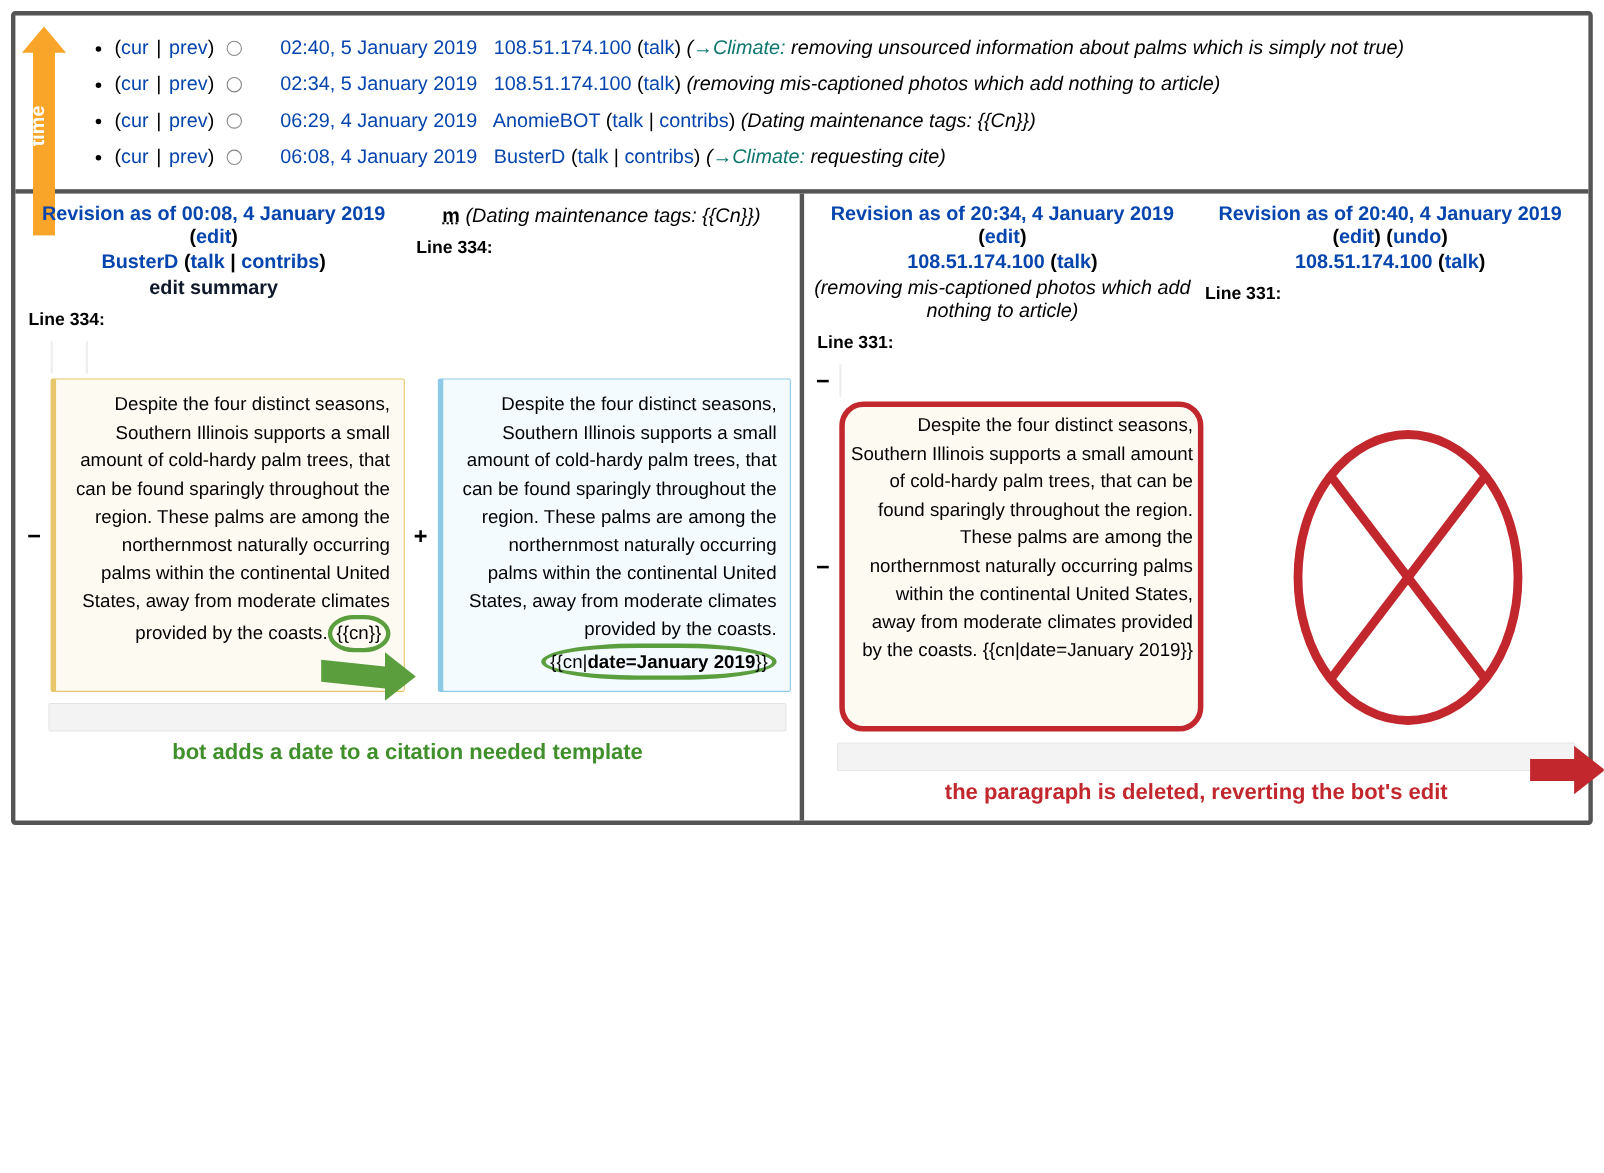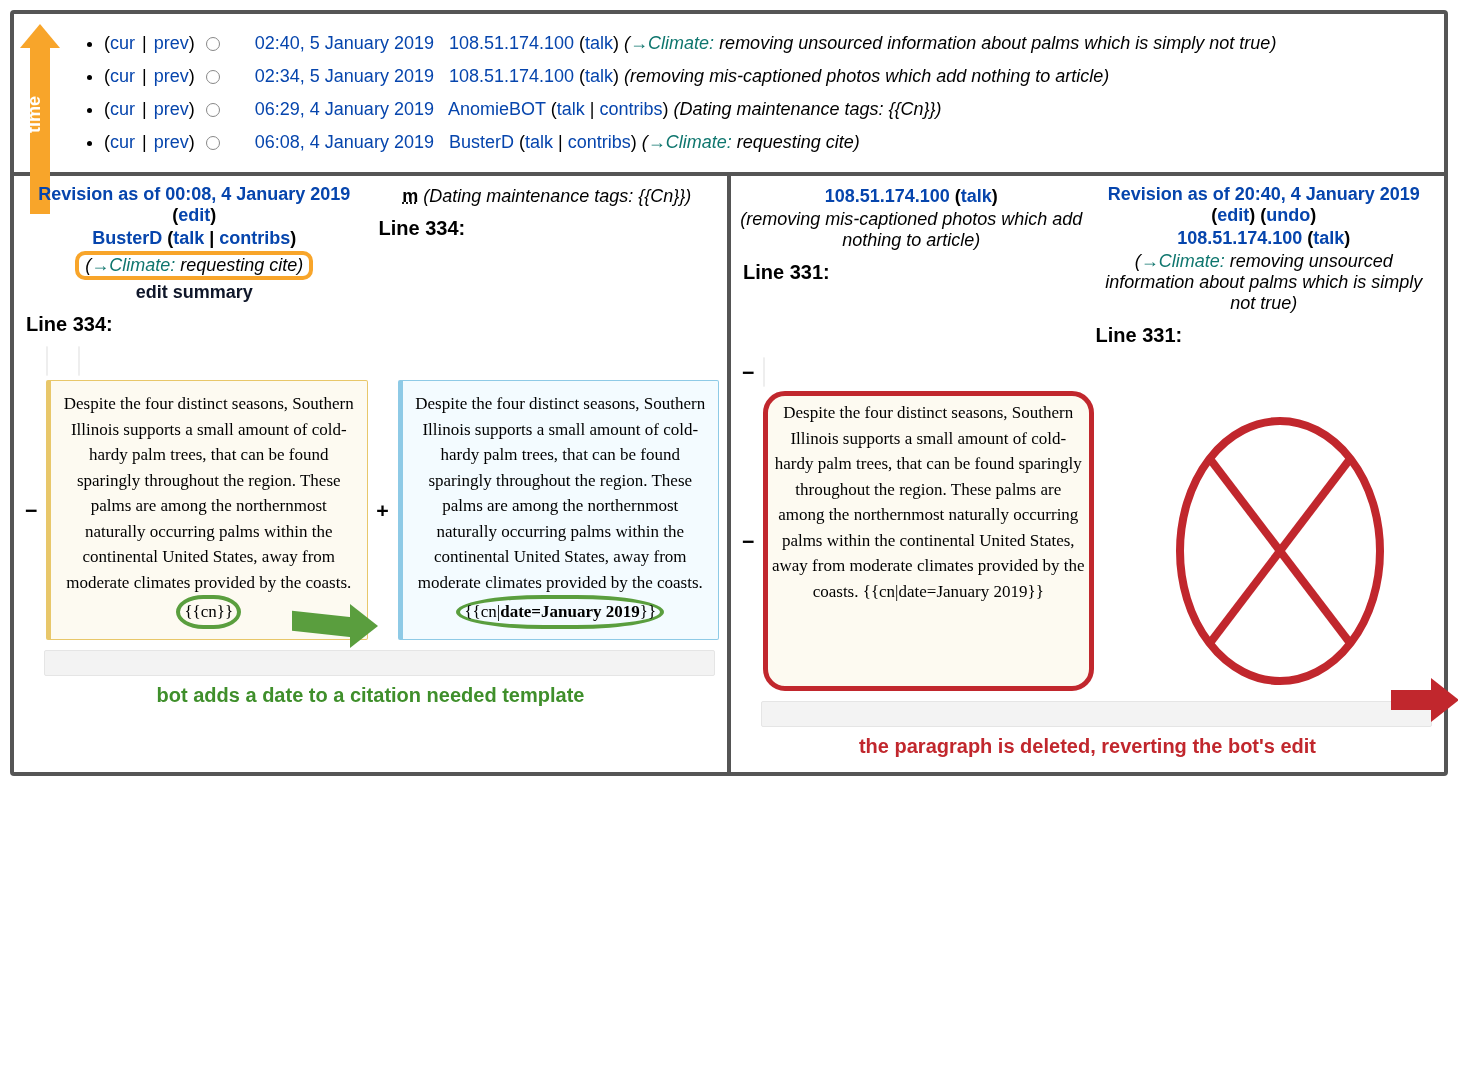--- a/index.html
+++ b/index.html
@@ -72,21 +72,21 @@
   }
   .left-panel { border-right: 4px solid #555; }
   .cols { display: flex; gap: 8px; }
   .col { flex: 1; text-align: center; font-style: italic; }
   .col .rev-head { color: #0645ad; font-weight: 600; font-style: normal; text-align: center; }
   .col .rev-head .plain { color: #000; }
   .col .userline { font-style: normal; margin-top: 2px; font-weight: bold; }
   .col .userline .user { color: #0645ad; }
   .col .summ { font-style: italic; margin-top: 2px; }
   .minor-m { text-decoration: underline dotted; font-weight: 600; font-style: normal; }
-  .line-label { text-align: left; font-weight: 700; font-style: normal; margin: 10px 0 6px 4px; font-size: 20px; }
+  .line-label { text-align: left; font-weight: 700; font-style: normal; margin: 10px 0 6px 4px; font-size: 16px; }
   .edit-summary-box {
     display: inline-block;
     border: 4px solid #f8a52a;
     border-radius: 10px;
     padding: 0 6px;
     margin-top: 2px;
   }
   .edit-summary-caption {
     color: #0f172a; font-weight: 700; font-style: normal;
     margin-top: 2px;
@@ -95,25 +95,25 @@
   .marker {
     width: 18px;
     font-family: ui-monospace, Menlo, Consolas, monospace;
     font-weight: 700;
     font-size: 20px;
     text-align: center;
     display: flex; align-items: center; justify-content: center;
   }
   .diff-cell {
     flex: 1;
-    font-family: Liberation Serif, serif;
+    font-family: Liberation Sans, sans-serif;
     font-size: 17px;
     padding: 10px 12px;
     line-height: 1.5;
-    text-align: center;
+    text-align: right;
     border-radius: 2px;
   }
   .removed { border: 1px solid #e8c76a; border-left: 5px solid #e8c76a; background: #fdfaf1; }
   .added   { border: 1px solid #8ecae6; border-left: 5px solid #8ecae6; background: #f3fbff; }
   .context-empty { height: 30px; background: #fbfbfb; border: 1px solid #eee; border-radius: 2px; }
   .hl-green-small {
     display: inline-block;
     border: 4px solid #5a9e3e;
     border-radius: 50%/60%;
     padding: 0 4px;
@@ -233,23 +233,20 @@
       <div class="cols">
         <div class="col">
           <div class="rev-head">
             <span>Revision as of 00:08, 4 January 2019</span>
             <span class="plain"> (</span><span class="link">edit</span><span class="plain">)</span>
           </div>
           <div class="userline">
             <span class="user">BusterD</span>
             (<span class="user">talk</span> | <span class="user">contribs</span>)
           </div>
-          <div class="edit-summary-box">
-            <span class="summ">(<span class="section-link">→<span>Climate:</span></span> <span>requesting cite</span>)</span>
-          </div>
           <div class="edit-summary-caption">edit summary</div>
           <div class="line-label">Line 334:</div>
         </div>
 
         <div class="col">
           <div class="summ">
             <span class="minor-m">m</span>
             <span> (<span>Dating maintenance tags: {{Cn}}</span>)</span>
           </div>
           <div class="line-label">Line 334:</div>
@@ -279,37 +276,40 @@
         </div>
       </div>
 
       <div class="footer-bar"></div>
       <div class="green-note">bot adds a date to a citation needed template</div>
     </div>
 
     <div class="right-panel">
       <div class="cols">
         <div class="col">
+          <div class="rev-head">
+            <span>Revision as of 20:34, 4 January 2019</span>
+            <span class="plain"> (</span><span class="link">edit</span><span class="plain">)</span>
+          </div>
           <div class="userline">
             <span class="user">108.51.174.100</span>
             (<span class="user">talk</span>)
           </div>
           <div class="summ">(<span>removing mis-captioned photos which add nothing to article</span>)</div>
           <div class="line-label">Line 331:</div>
         </div>
         <div class="col">
           <div class="rev-head">
             <span>Revision as of 20:40, 4 January 2019</span>
             <span class="plain"> (</span><span class="link">edit</span><span class="plain">) (</span><span class="link">undo</span><span class="plain">)</span>
           </div>
           <div class="userline">
             <span class="user">108.51.174.100</span>
             (<span class="user">talk</span>)
           </div>
-          <div class="summ">(<span class="section-link">→<span>Climate:</span></span> <span>removing unsourced information about palms which is simply not true</span>)</div>
           <div class="line-label">Line 331:</div>
         </div>
       </div>
 
       <div class="diff-row">
         <div class="marker">−</div>
         <div class="context-empty removed" style="height:30px;"></div>
         <div class="marker"></div>
         <div style="flex:1;"></div>
       </div>

